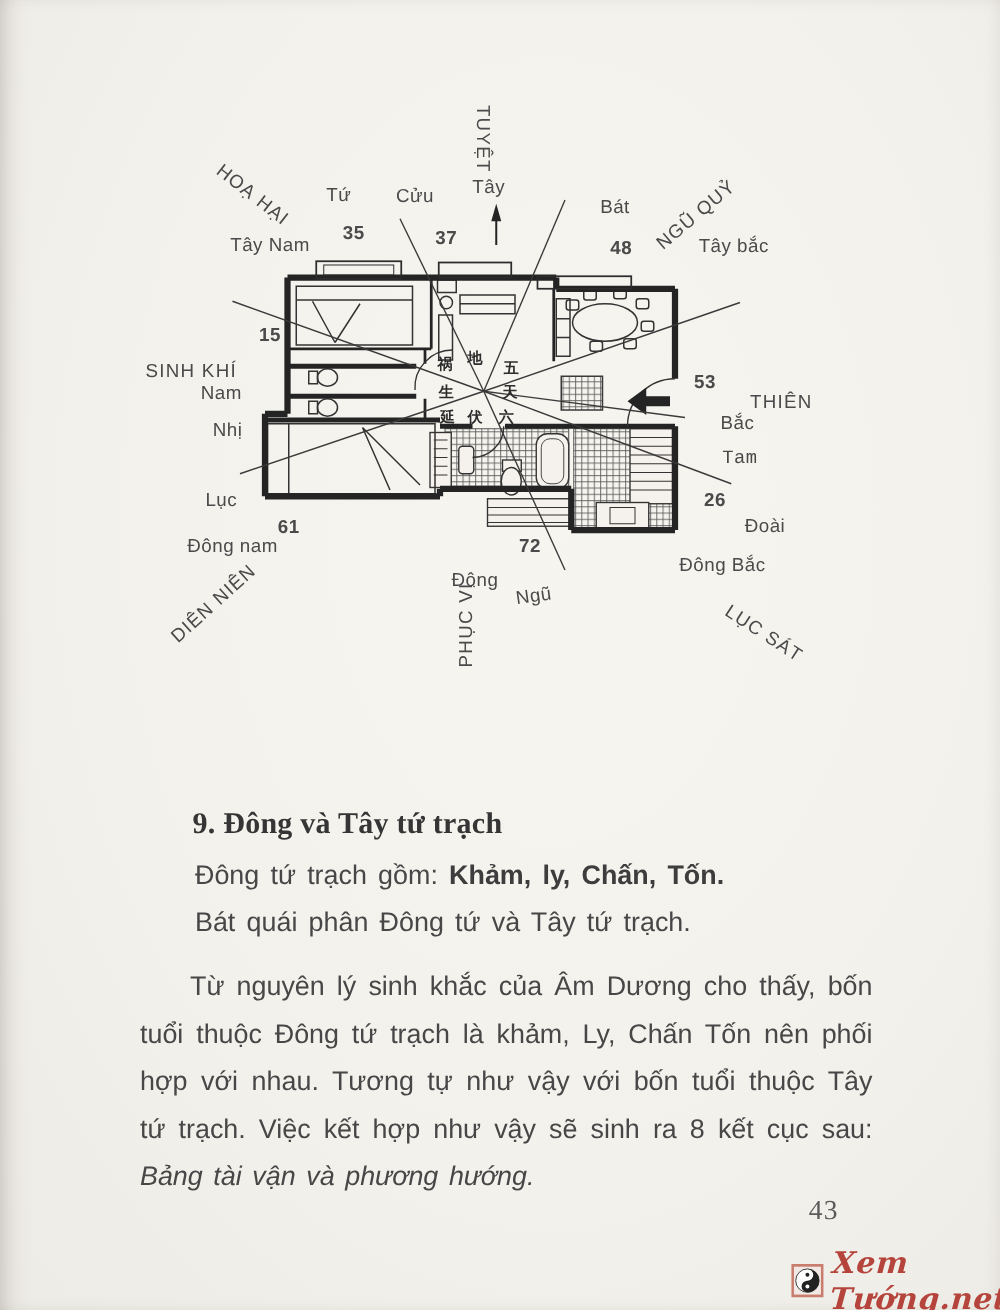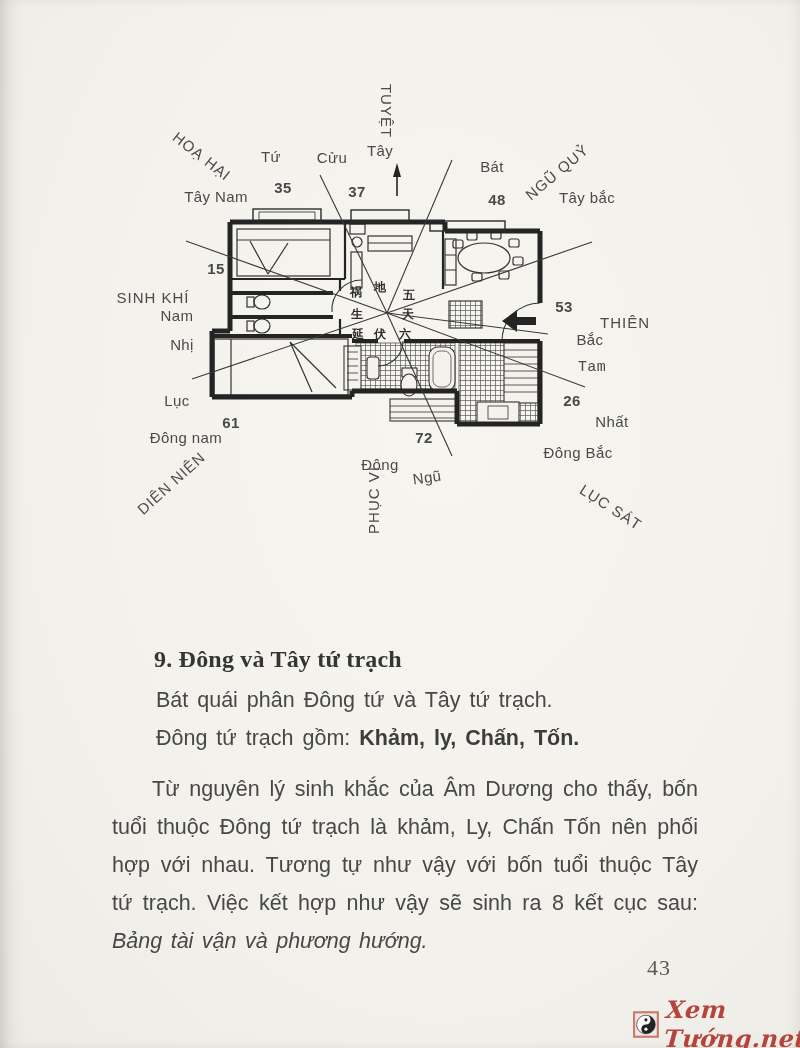--- a/index.html
+++ b/index.html
@@ -162,41 +162,41 @@
       <path d="M387,313 L548,334"></path>
       <path d="M387,313 L585,387"></path>
       <path d="M387,313 L452,456"></path>
       <path d="M387,313 L192,379"></path>
       <path d="M387,313 L186,241"></path>
     </g>
   </svg>
 
   <div>
     <div class="dlabel" style="left:386px;top:111px;transform:translate(-50%,-50%) rotate(90deg);letter-spacing:1px;">TUYỆT</div>
-    <div class="dlabel" style="left:380px;top:150px;">Tây</div>
+    <div class="dlabel" style="left:391px;top:150px;">Tây</div>
     <div class="dlabel" style="left:202px;top:156px;transform:translate(-50%,-50%) rotate(38deg);letter-spacing:1px;">HOẠ HẠI</div>
     <div class="dlabel" style="left:271px;top:156px;">Tứ</div>
     <div class="dlabel" style="left:332px;top:157px;">Cửu</div>
     <div class="dlabel num" style="left:283px;top:187px;">35</div>
     <div class="dlabel num" style="left:357px;top:191px;">37</div>
     <div class="dlabel" style="left:216px;top:196px;">Tây Nam</div>
     <div class="dlabel" style="left:492px;top:166px;">Bát</div>
     <div class="dlabel num" style="left:497px;top:199px;">48</div>
     <div class="dlabel" style="left:557px;top:172px;transform:translate(-50%,-50%) rotate(-40deg);letter-spacing:1px;">NGŨ QUỶ</div>
     <div class="dlabel" style="left:587px;top:197px;">Tây bắc</div>
     <div class="dlabel num" style="left:216px;top:268px;">15</div>
     <div class="dlabel" style="left:153px;top:297px;letter-spacing:1px;">SINH KHÍ</div>
     <div class="dlabel" style="left:177px;top:315px;">Nam</div>
     <div class="dlabel" style="left:166px;top:344px;margin-left:16px;">Nhị</div>
     <div class="dlabel num" style="left:564px;top:306px;">53</div>
     <div class="dlabel" style="left:625px;top:322px;letter-spacing:1px;">THIÊN</div>
     <div class="dlabel" style="left:590px;top:339px;">Bắc</div>
     <div class="dlabel" style="left:592px;top:367px;font-family:Liberation Mono, monospace;">Tam</div>
     <div class="dlabel num" style="left:562px;top:400px;margin-left:10px;">26</div>
-    <div class="dlabel" style="left:612px;top:421px;">Nhất</div>
+    <div class="dlabel" style="left:612px;top:421px;">Đoài</div>
     <div class="dlabel" style="left:578px;top:452px;">Đông Bắc</div>
     <div class="dlabel" style="left:611px;top:507px;transform:translate(-50%,-50%) rotate(33deg);letter-spacing:1px;">LỤC SÁT</div>
     <div class="dlabel" style="left:177px;top:400px;">Lục</div>
     <div class="dlabel num" style="left:231px;top:422px;">61</div>
     <div class="dlabel" style="left:186px;top:437px;">Đông nam</div>
     <div class="dlabel" style="left:171px;top:483px;transform:translate(-50%,-50%) rotate(-42deg);letter-spacing:1px;">DIÊN NIÊN</div>
     <div class="dlabel num" style="left:424px;top:437px;">72</div>
     <div class="dlabel" style="left:380px;top:464px;">Đông</div>
     <div class="dlabel" style="left:427px;top:477px;transform:translate(-50%,-50%) rotate(-8deg);">Ngũ</div>
     <div class="dlabel" style="left:373px;top:500px;transform:translate(-50%,-50%) rotate(-90deg);letter-spacing:1px;">PHỤC VỊ</div>
@@ -208,22 +208,22 @@
     <div class="cchar" style="left:409px;top:295px;">五</div>
     <div class="cchar" style="left:357px;top:314px;">生</div>
     <div class="cchar" style="left:408px;top:314px;">天</div>
     <div class="cchar" style="left:358px;top:334px;">延</div>
     <div class="cchar" style="left:380px;top:334px;">伏</div>
     <div class="cchar" style="left:405px;top:334px;">六</div>
   </div>
 
   <div class="textblock">
     <h2 class="tb-heading">9. Đông và Tây tứ trạch</h2>
+    <p class="tb-line"><span>Đông tứ trạch gồm: </span><b>Khảm, ly, Chấn, Tốn.</b></p>
     <p class="tb-line">Bát quái phân Đông tứ và Tây tứ trạch.</p>
-    <p class="tb-line"><span>Đông tứ trạch gồm: </span><b>Khảm, ly, Chấn, Tốn.</b></p>
     <p class="para"><span>Từ nguyên lý sinh khắc của Âm Dương cho thấy, bốn tuổi thuộc Đông tứ trạch là khảm, Ly, Chấn Tốn nên phối hợp với nhau. Tương tự như vậy với bốn tuổi thuộc Tây tứ trạch. Việc kết hợp như vậy sẽ sinh ra 8 kết cục sau: </span><span class="it">Bảng tài vận và phương hướng.</span></p>
   </div>
 
   <div class="pagenum">43</div>
 
   <div class="watermark">
     <svg width="36" height="37" viewBox="0 0 36 37">
       <rect x="1.5" y="1.5" width="33" height="34" fill="#f2e8e3" stroke="#c87d6e" stroke-width="3"></rect>
       <circle cx="18" cy="18.5" r="13" fill="#fdfdfd" stroke="#2b2b2b" stroke-width="1"></circle>
       <path d="M18,5.5 a13,13 0 0 1 0,26 a6.5,6.5 0 0 1 0,-13 a6.5,6.5 0 0 0 0,-13 Z" fill="#222"></path>

